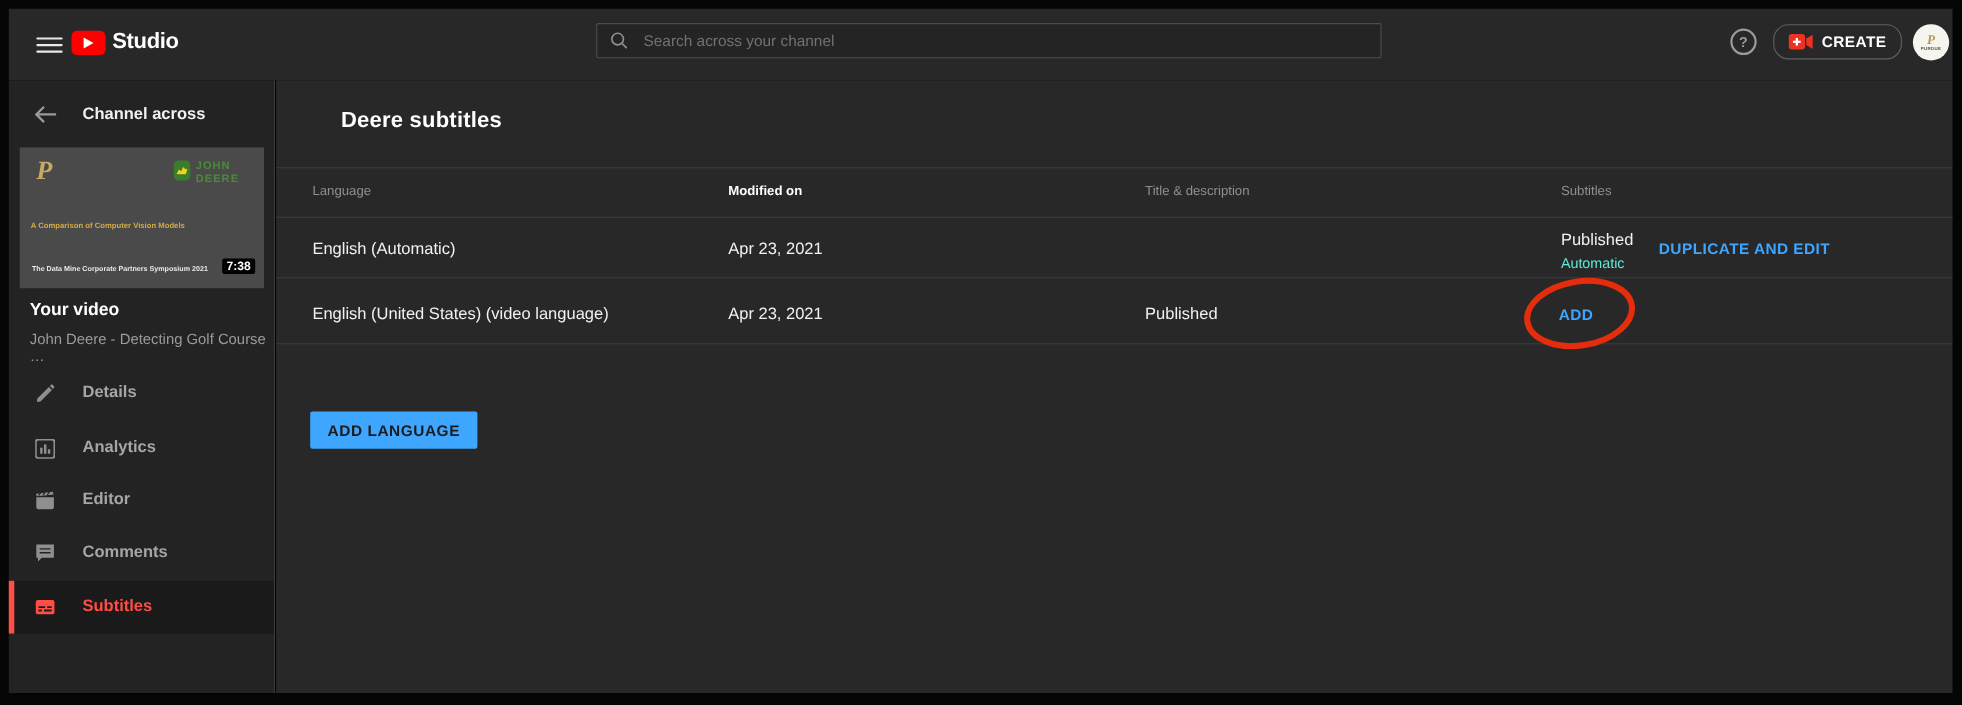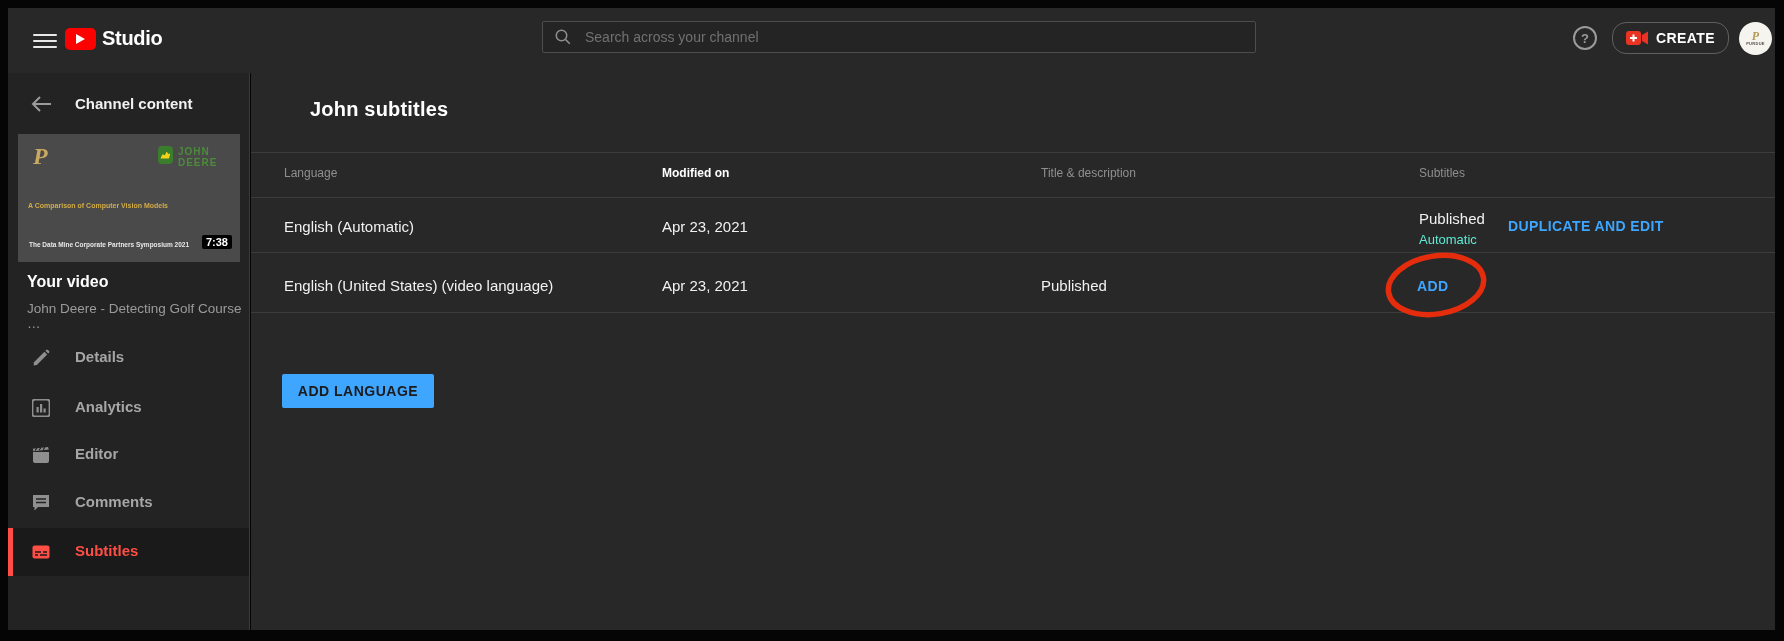--- a/index.html
+++ b/index.html
@@ -105,21 +105,21 @@
       <span class="uni">PURDUE</span>
     </div>
   </div>
 
   <div class="sidebar">
     <div class="back-row">
       <svg class="back-arrow" width="22" height="20" viewBox="0 0 22 20">
         <line x1="3" y1="10" x2="21" y2="10" stroke="#9b9b9b" stroke-width="2"></line>
         <polyline points="10,3 3,10 10,17" fill="none" stroke="#9b9b9b" stroke-width="2"></polyline>
       </svg>
-      <span class="back-label">Channel content</span>
+      <span class="back-label">Channel across</span>
     </div>
 
     <div class="thumb">
       <span class="p-logo">P</span>
       <span class="jd">
         <span class="jd-badge">
             <span class="jd-deer"></span>
           </span>
         <span class="jd-name">JOHN DEERE</span>
       </span>
@@ -169,21 +169,21 @@
     <div class="nav-item active" style="top:455px">
       <svg class="nicon" viewBox="0 0 18 18">
           <rect x="0.5" y="2.5" width="17" height="13" rx="2" fill="#ff4e45"></rect>
           <path d="M3 9 H9 M11 9 H15 M3 12 H6 M8 12 H15" stroke="#1a1a1a" stroke-width="1.6"></path>
         </svg>
       <span class="nlabel">Subtitles</span>
     </div>
   </div>
 
   <div class="main">
-    <div class="page-title">John subtitles</div>
+    <div class="page-title">Deere subtitles</div>
 
     <div class="hline" style="top:79px"></div>
     <div class="hline" style="top:124px"></div>
     <div class="hline" style="top:179px"></div>
     <div class="hline" style="top:239px"></div>
 
     <div class="col-head" style="left:33px">Language</div>
     <div class="col-head sorted" style="left:411px">Modified on</div>
     <div class="col-head" style="left:790px">Title &amp; description</div>
     <div class="col-head" style="left:1168px">Subtitles</div>

